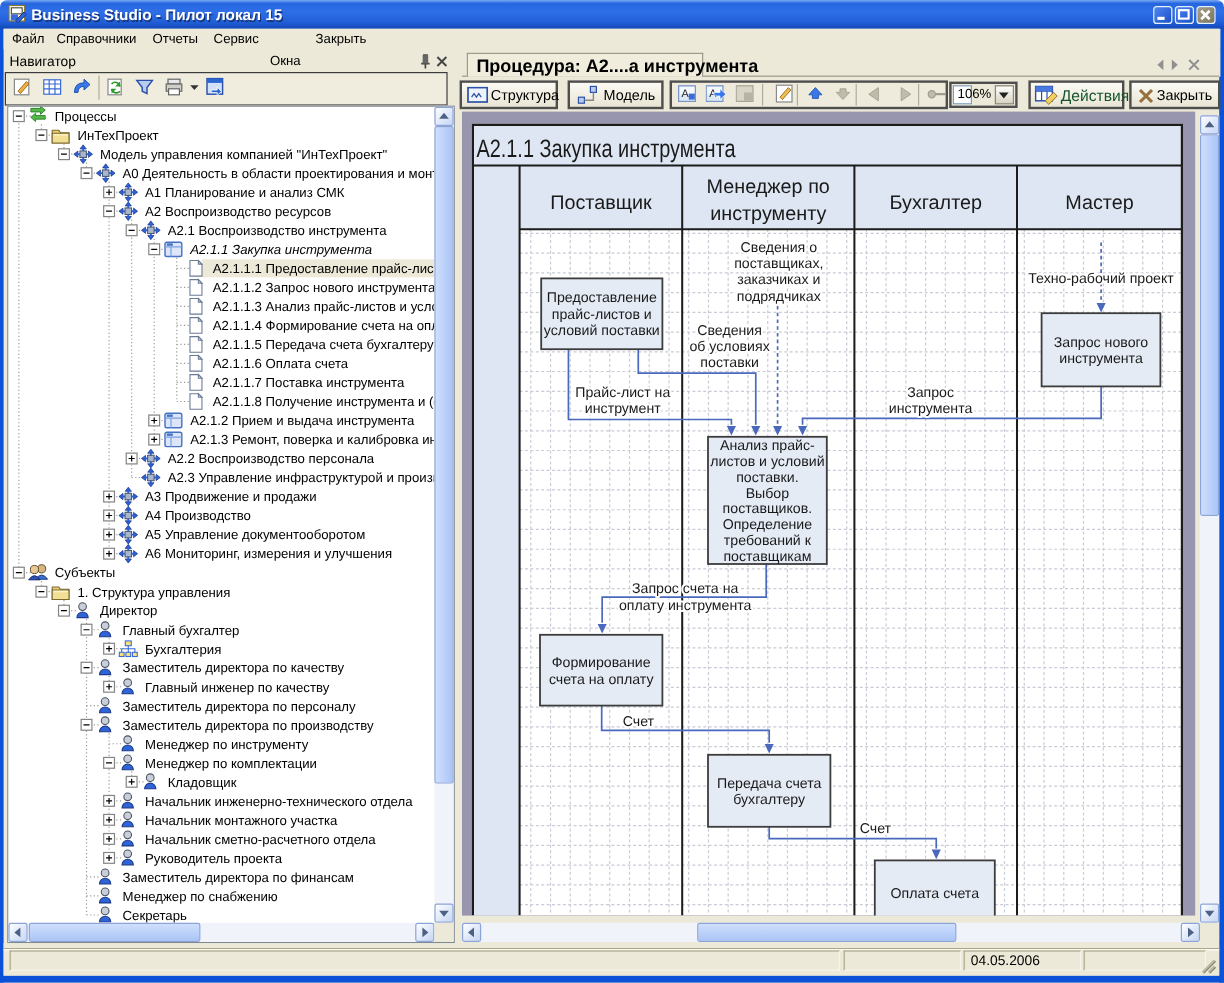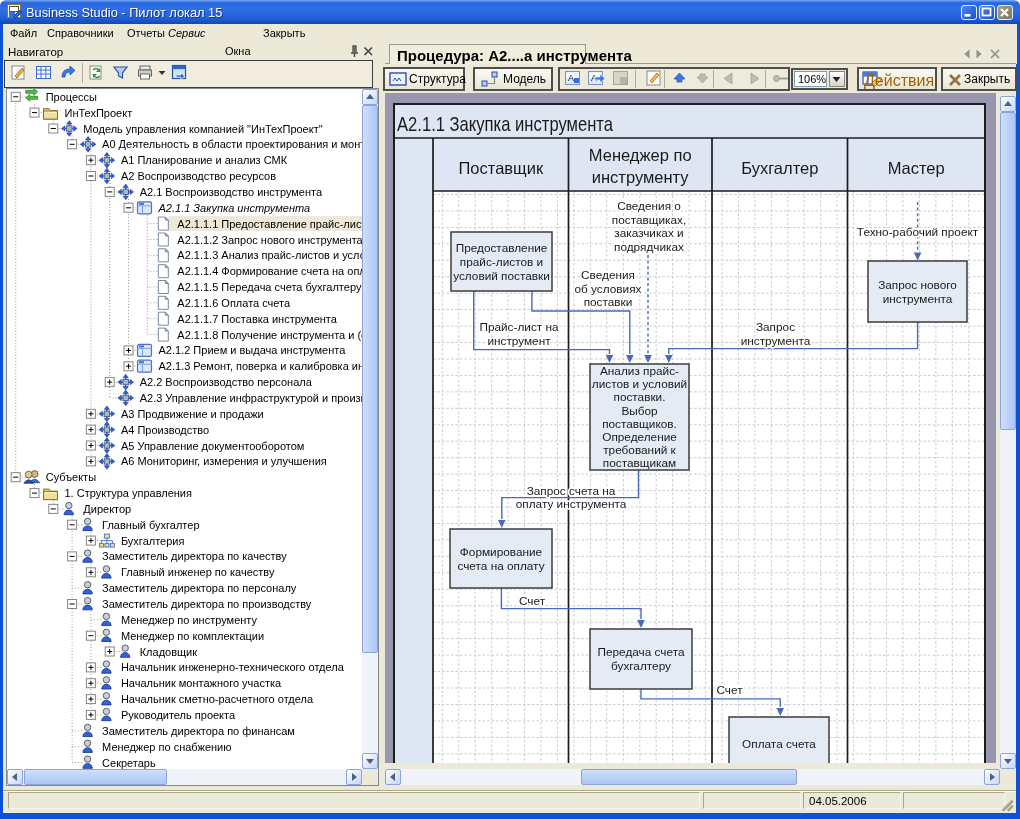--- a/index.html
+++ b/index.html
@@ -8,38 +8,38 @@
 </style></head><body>
 <div class="abs" style="left:0;top:0;width:1020px;height:819px;border-left:3px solid #0b52d8;border-right:4px solid #0b52d8;border-bottom:6px solid #0b52d8;"></div>
 <div class="abs" style="left:0;top:0;width:1020px;height:8px;background:#fff;"></div>
 <div class="abs" style="left:0;top:0;width:1020px;height:24px;border-radius:6px 6px 0 0;background:linear-gradient(180deg,#77a8f2 0%,#2667e0 12%,#2e6ee6 40%,#2260da 75%,#1248b8 100%);"></div>
 <svg class="abs" width="15" height="15" style="left:7px;top:4px;">
     <rect x="0.5" y="0.5" width="13" height="13" fill="#fdf6d8" stroke="#8a7a3a"></rect>
     <rect x="2.5" y="2.5" width="9" height="5" fill="#fff" stroke="#555"></rect>
     <rect x="2" y="8" width="6" height="5" fill="#3a6bd8"></rect>
     <path d="M6 13 L13 6 L15 8 L8 15 z" fill="#2f64d8" stroke="#14337a" stroke-width="0.8"></path>
   </svg>
-<div class="abs" style="left:26px;top:4.5px;font-size:12.8px;font-weight:normal;color:#fff;text-shadow:1px 1px 0 #17357c;">Business Studio - Пилот локал 15</div>
+<div class="abs" style="left:26px;top:4.5px;font-size:12.8px;font-weight:bold;color:#fff;text-shadow:1px 1px 0 #17357c;">Business Studio - Пилот локал 15</div>
 <div class="abs" style="left:961px;top:5px;width:16px;height:15px;border:1px solid #e8f0fc;border-radius:3px;background:linear-gradient(135deg,#4e86f4,#1c4fc4);"></div>
 <svg class="abs" width="16" height="15" style="left:961px;top:5px;">
     <rect x="3.5" y="9" width="6" height="2.6" fill="#fff"></rect>
   </svg>
 <div class="abs" style="left:979px;top:5px;width:16px;height:15px;border:1px solid #e8f0fc;border-radius:3px;background:linear-gradient(135deg,#4e86f4,#1c4fc4);"></div>
 <svg class="abs" width="16" height="15" style="left:979px;top:5px;">
     <rect x="3.5" y="3.5" width="8" height="7" fill="none" stroke="#fff" stroke-width="1.8"></rect>
   </svg>
 <div class="abs" style="left:997px;top:5px;width:16px;height:15px;border:1px solid #e8f0fc;border-radius:3px;background:linear-gradient(135deg,#a6a089,#7c765c);"></div>
 <svg class="abs" width="16" height="15" style="left:997px;top:5px;">
     <path d="M4 4 L11 11 M11 4 L4 11" stroke="#fff" stroke-width="2.2"></path>
   </svg>
 <div class="abs" style="left:3px;top:24px;width:1014px;height:17px;background:#ece9d8;"></div>
 <div class="abs" style="left:10px;top:27px;font-size:11px;color:#000;">Файл</div>
 <div class="abs" style="left:47px;top:27px;font-size:11px;color:#000;">Справочники</div>
 <div class="abs" style="left:127px;top:27px;font-size:11px;color:#000;">Отчеты</div>
-<div class="abs" style="left:168px;top:27px;font-size:11px;color:#000;font-style:italic;">Сервис</div>
+<div class="abs" style="left:178px;top:27px;font-size:11px;color:#000;">Сервис</div>
 <div class="abs" style="left:225px;top:45px;font-size:11px;color:#000;">Окна</div>
 <div class="abs" style="left:263px;top:27px;font-size:11px;color:#000;">Закрыть</div>
 <div class="abs" style="left:8px;top:46px;font-size:11.5px;color:#000;">Навигатор</div>
 <svg class="abs" width="12" height="13" style="left:347px;top:45px;">
     <path d="M5.5 1 h4 M7.5 1 v7 M4 8 h7 M7.5 8 v4" stroke="#444" stroke-width="1.4" fill="none"></path>
     <rect x="5.2" y="1" width="4.6" height="7" fill="#666"></rect>
   </svg>
 <svg class="abs" width="11" height="11" style="left:363px;top:46px;">
     <path d="M1.5 1.5 L9 9 M9 1.5 L1.5 9" stroke="#444" stroke-width="1.6"></path>
   </svg>
@@ -471,33 +471,33 @@
   </svg>
 <svg class="abs" width="18" height="18" style="left:747px;top:70px;">
     <path d="M12 8.5 L4 3 V14 z" fill="#c0bcac" stroke="#a09c8c" stroke-width="0.7"></path>
   </svg>
 <div class="abs" style="left:765px;top:70px;width:1px;height:18px;background:#b0ac98;"></div>
 <svg class="abs" width="18" height="18" style="left:772px;top:70px;">
     <circle cx="4.5" cy="8.5" r="3" fill="#c0bcac" stroke="#a09c8c"></circle>
     <path d="M7.5 8.5 H16" stroke="#a09c8c" stroke-width="1.8"></path>
   </svg>
 <div class="abs" style="left:791px;top:68px;width:57px;height:22px;border:2px solid #4e4e4e;background:#ece9d8;"></div>
-<div class="abs" style="left:794px;top:71px;width:33px;height:16px;background:#fff;border:1px solid #7f9db9;font-size:11px;padding:1px 0 0 3px;">106%</div>
+<div class="abs" style="left:794px;top:71px;width:16px;height:16px;background:#fff;border:1px solid #7f9db9;font-size:11px;padding:1px 0 0 3px;">106%</div>
 <div class="abs" style="left:829px;top:71px;width:16px;height:16px;background:linear-gradient(180deg,#fdfdfa,#d8d4c4);border:1px solid #8a8678;"></div>
 <svg class="abs" width="10" height="8" style="left:832px;top:76px;">
     <path d="M0.5 1 L4.5 6 L8.5 1 z" fill="#222"></path>
   </svg>
 <div class="abs" style="left:857px;top:67px;width:80px;height:24px;border:2px solid #4e4e4e;background:linear-gradient(180deg,#fbfaf3,#e9e5d4);"></div>
 <svg class="abs" width="20" height="17" style="left:862px;top:71px;">
     <rect x="1" y="1" width="14" height="12" fill="#fff" stroke="#2a50a8" stroke-width="1.2"></rect>
     <path d="M1 5 H15 M6 1 V13 M10.5 1 V13" stroke="#2a50a8" stroke-width="1"></path>
     <rect x="1" y="1" width="14" height="4" fill="#4a7ae0"></rect>
     <path d="M9 13 L16 6 L19 9 L12 16 z" fill="#f0d060" stroke="#9a6a1a" stroke-width="0.8"></path>
   </svg>
-<div class="abs" style="left:864px;top:72px;font-size:16px;color:#a16207;">Действия</div>
+<div class="abs" style="left:884px;top:72px;font-size:13px;color:#14532d;">Действия</div>
 <div class="abs" style="left:941px;top:67px;width:76px;height:24px;border:2px solid #4e4e4e;background:linear-gradient(180deg,#fbfaf3,#e9e5d4);"></div>
 <svg class="abs" width="14" height="14" style="left:948px;top:73px;">
     <path d="M2 2 L12 12 M12 2 L2 12" stroke="#96703e" stroke-width="2.6"></path>
   </svg>
 <div class="abs" style="left:964px;top:72px;font-size:12px;color:#000;">Закрыть</div>
 <div class="abs" style="left:385px;top:93px;width:611px;height:670px;background:#9896ae;"></div>
 <svg width="593" height="660" viewBox="0 0 593 660" style="position:absolute;left:393px;top:103px;">
     <rect width="593" height="660" fill="#ffffff"></rect>
     <rect x="1" y="1" width="591" height="34" fill="#dde6f2"></rect>
     <rect x="1" y="35" width="39" height="625" fill="#dde6f2"></rect>

